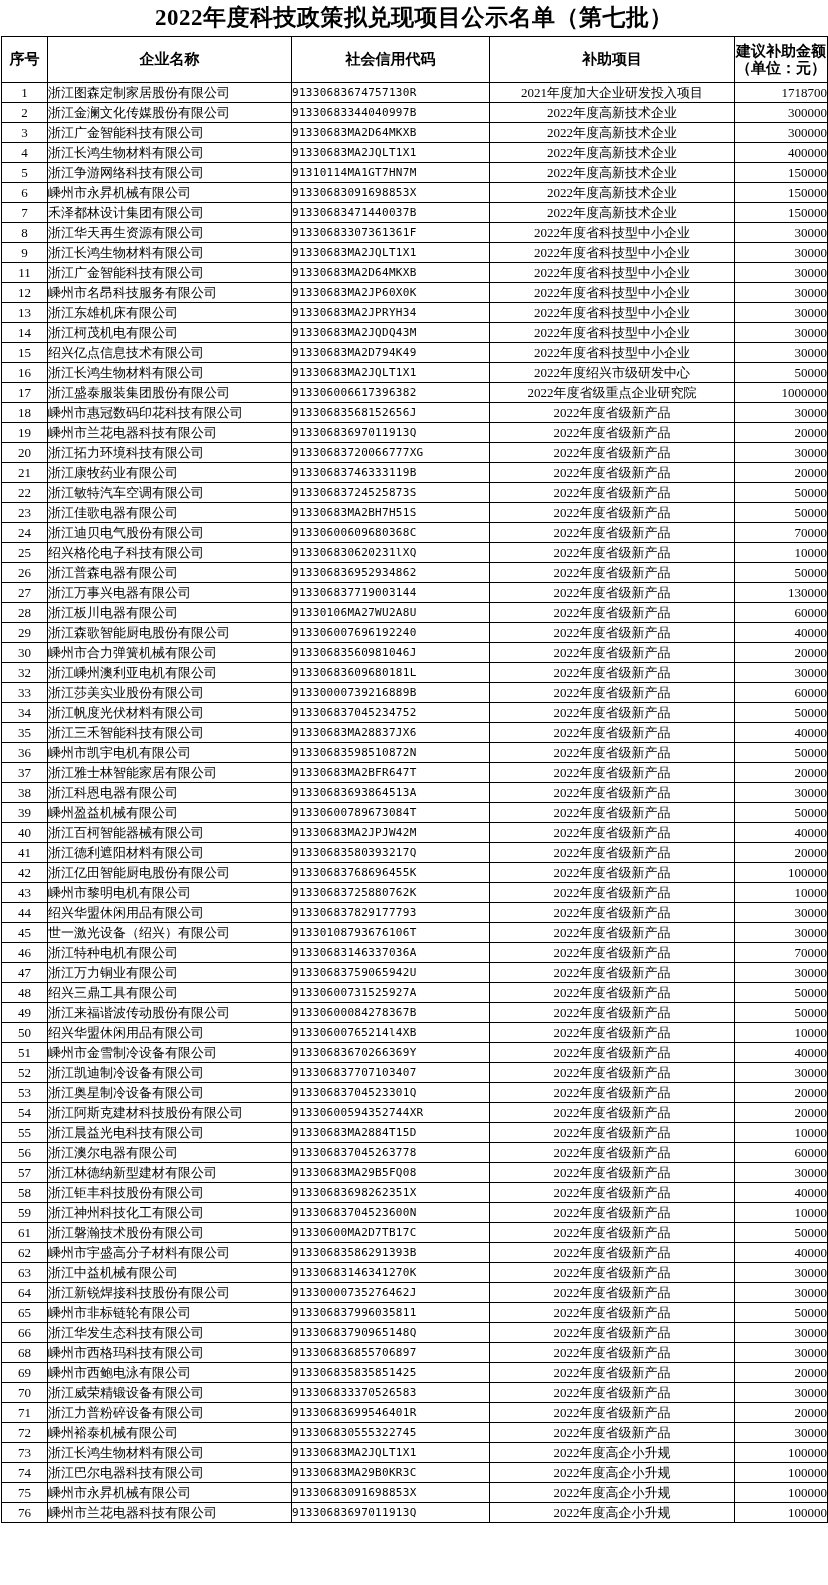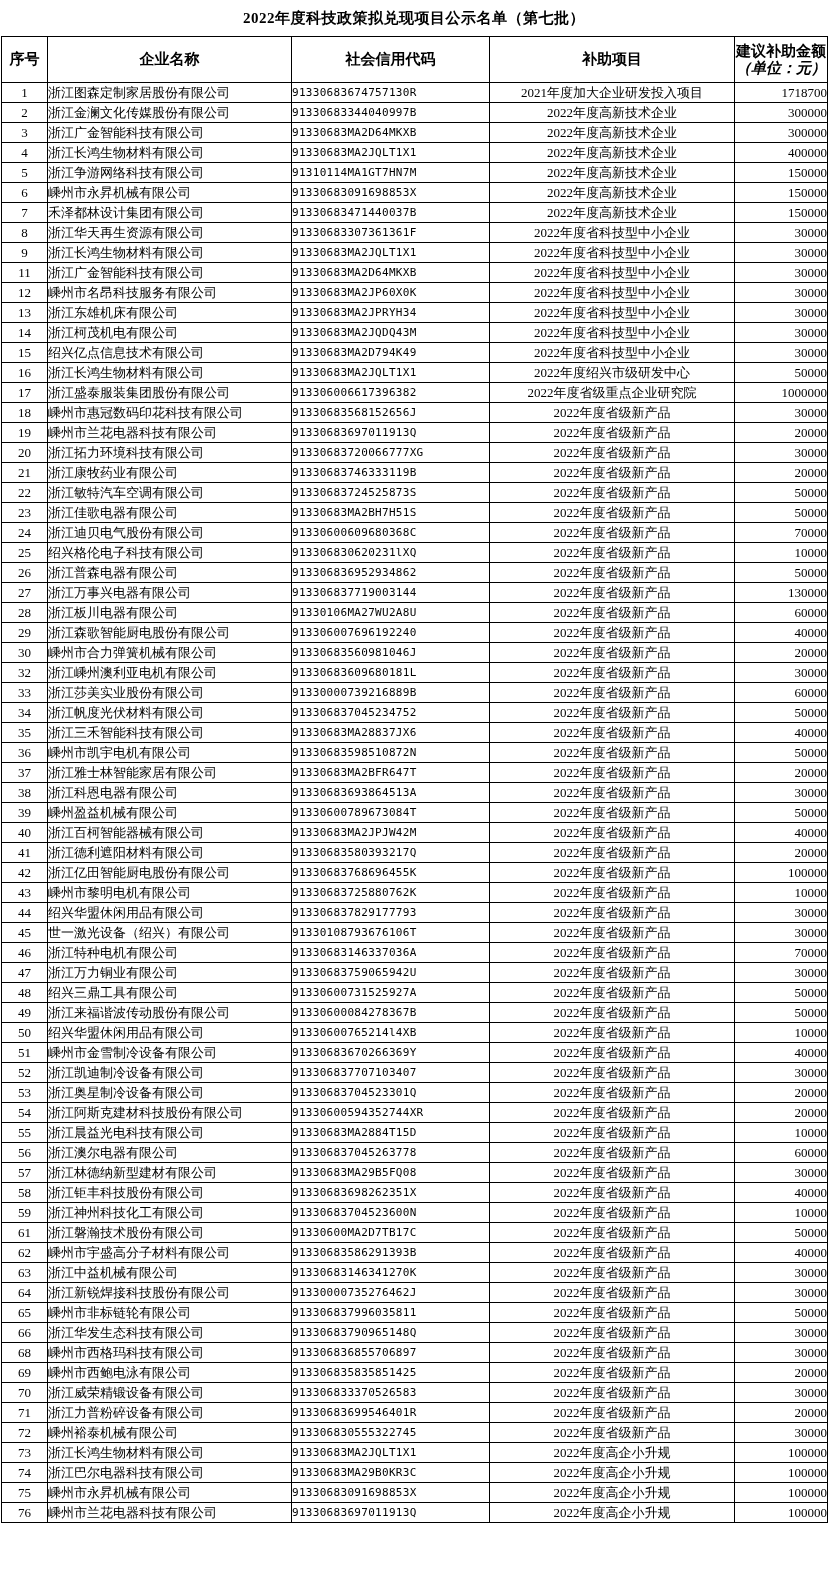--- a/index.html
+++ b/index.html
@@ -19,21 +19,21 @@
     width: 828px;
     box-sizing: border-box;
     background: #fff;
     position: relative;
   }
 
   .doc-title {
     text-align: center;
     font-family: "Liberation Serif", "DejaVu Serif", serif;
     font-weight: bold;
-    font-size: 15px;
+    font-size: 23px;
     line-height: 36px;
     height: 36px;
     letter-spacing: 0.5px;
     white-space: nowrap;
     color: #000;
   }
 
   table.listing {
     border-collapse: collapse;
     table-layout: fixed;
@@ -55,21 +55,21 @@
   thead th {
     font-family: "Liberation Serif", "DejaVu Serif", serif;
     font-weight: bold;
     font-size: 15px;
     text-align: center;
     line-height: 17px;
     height: 45px;
     padding: 2px 0;
   }
   thead th .hdr-l1 { display: block; }
-  thead th .hdr-l2 { display: block; font-style: italic; }
+  thead th .hdr-l2 { display: block; }
 
   
   col.c-idx    { width: 46px; }
   col.c-name   { width: 244px; }
   col.c-code   { width: 198px; }
   col.c-item   { width: 245px; }
   col.c-amount { width: 93px; }
 
   
   tbody td {

